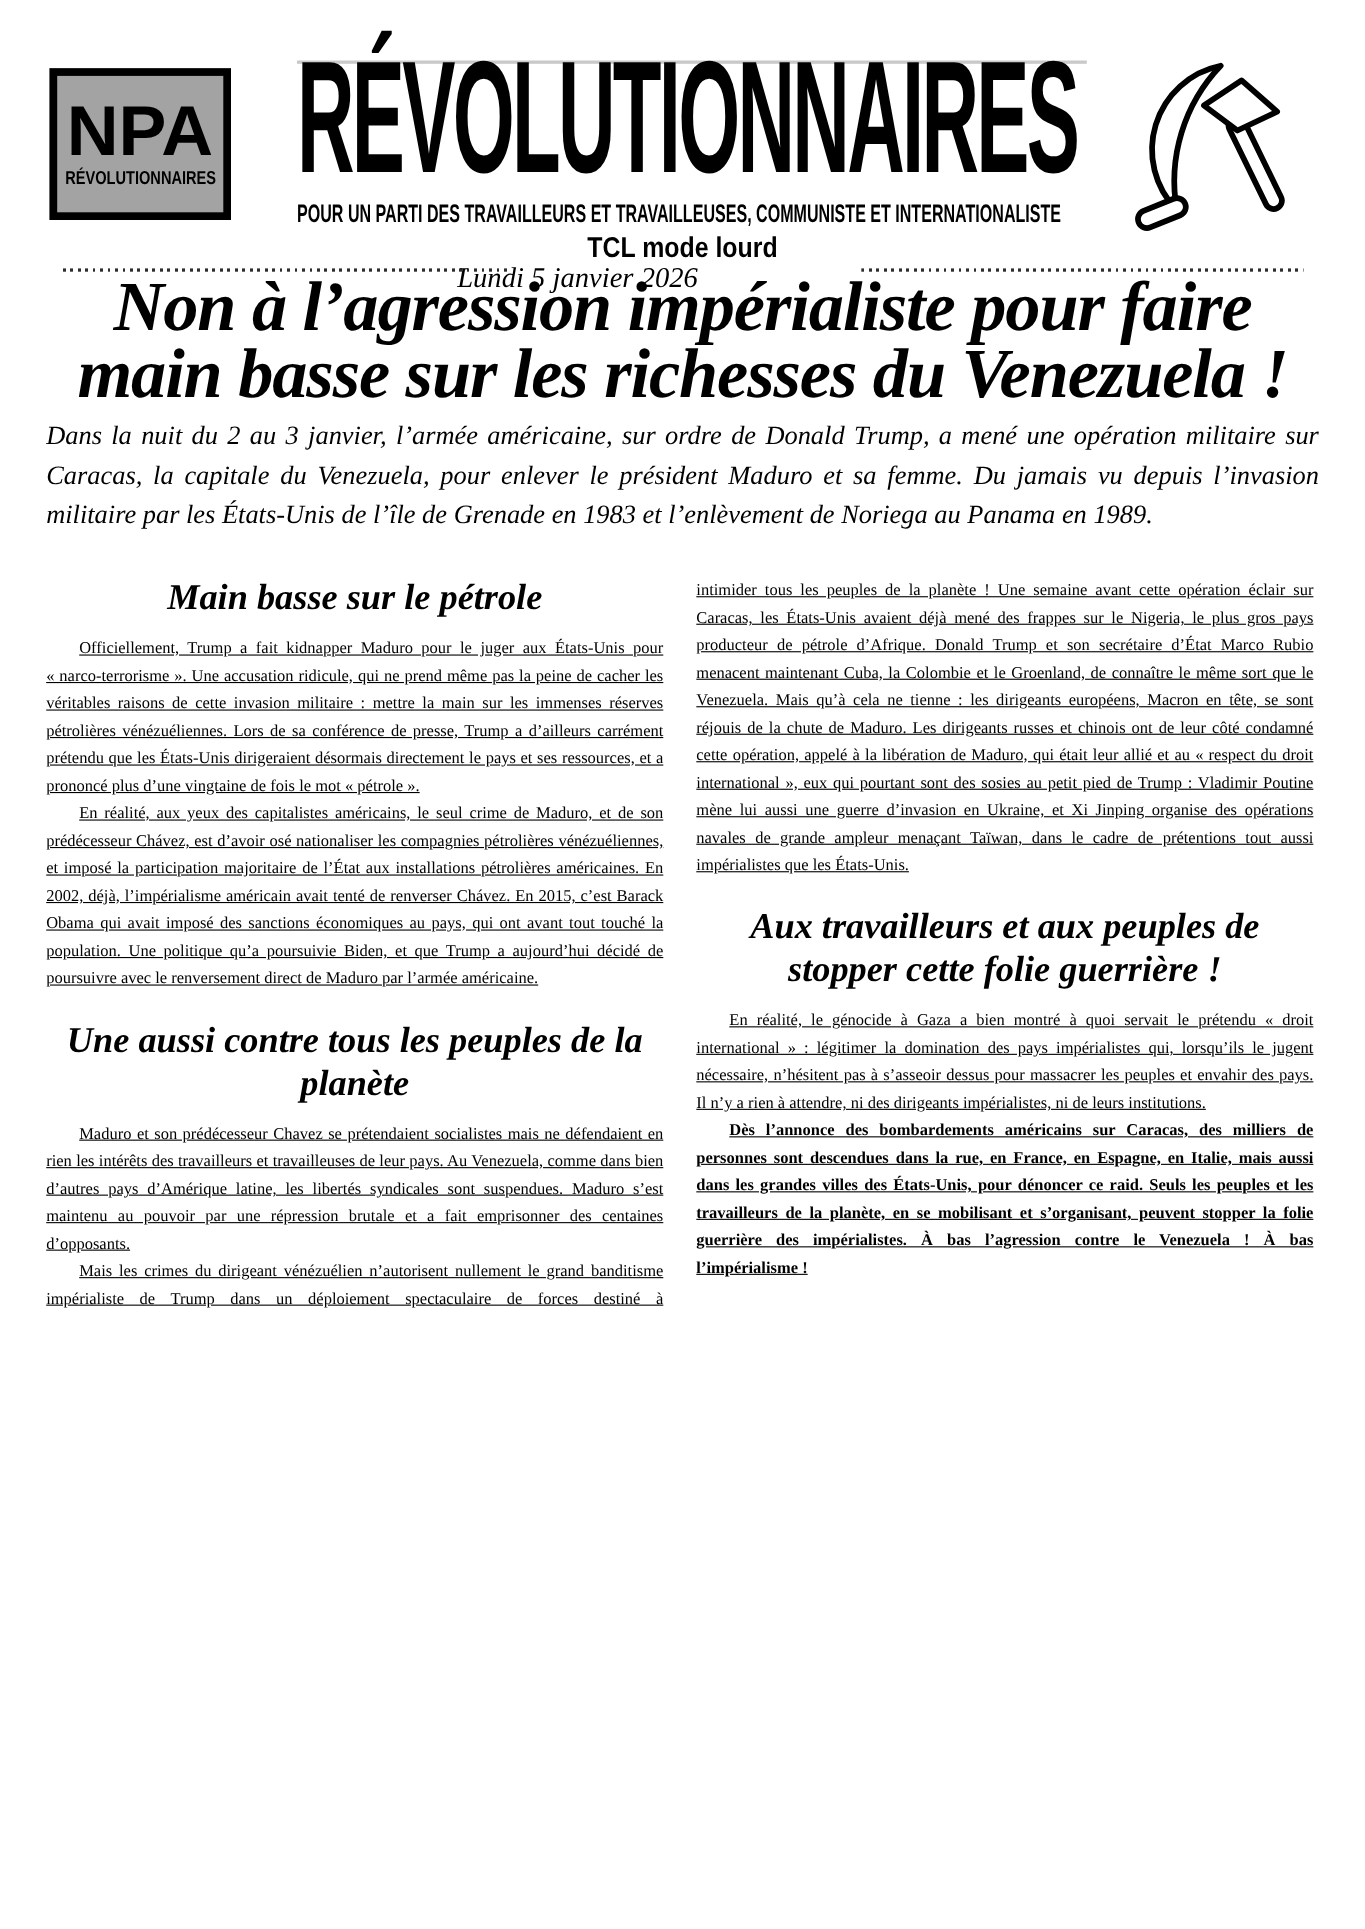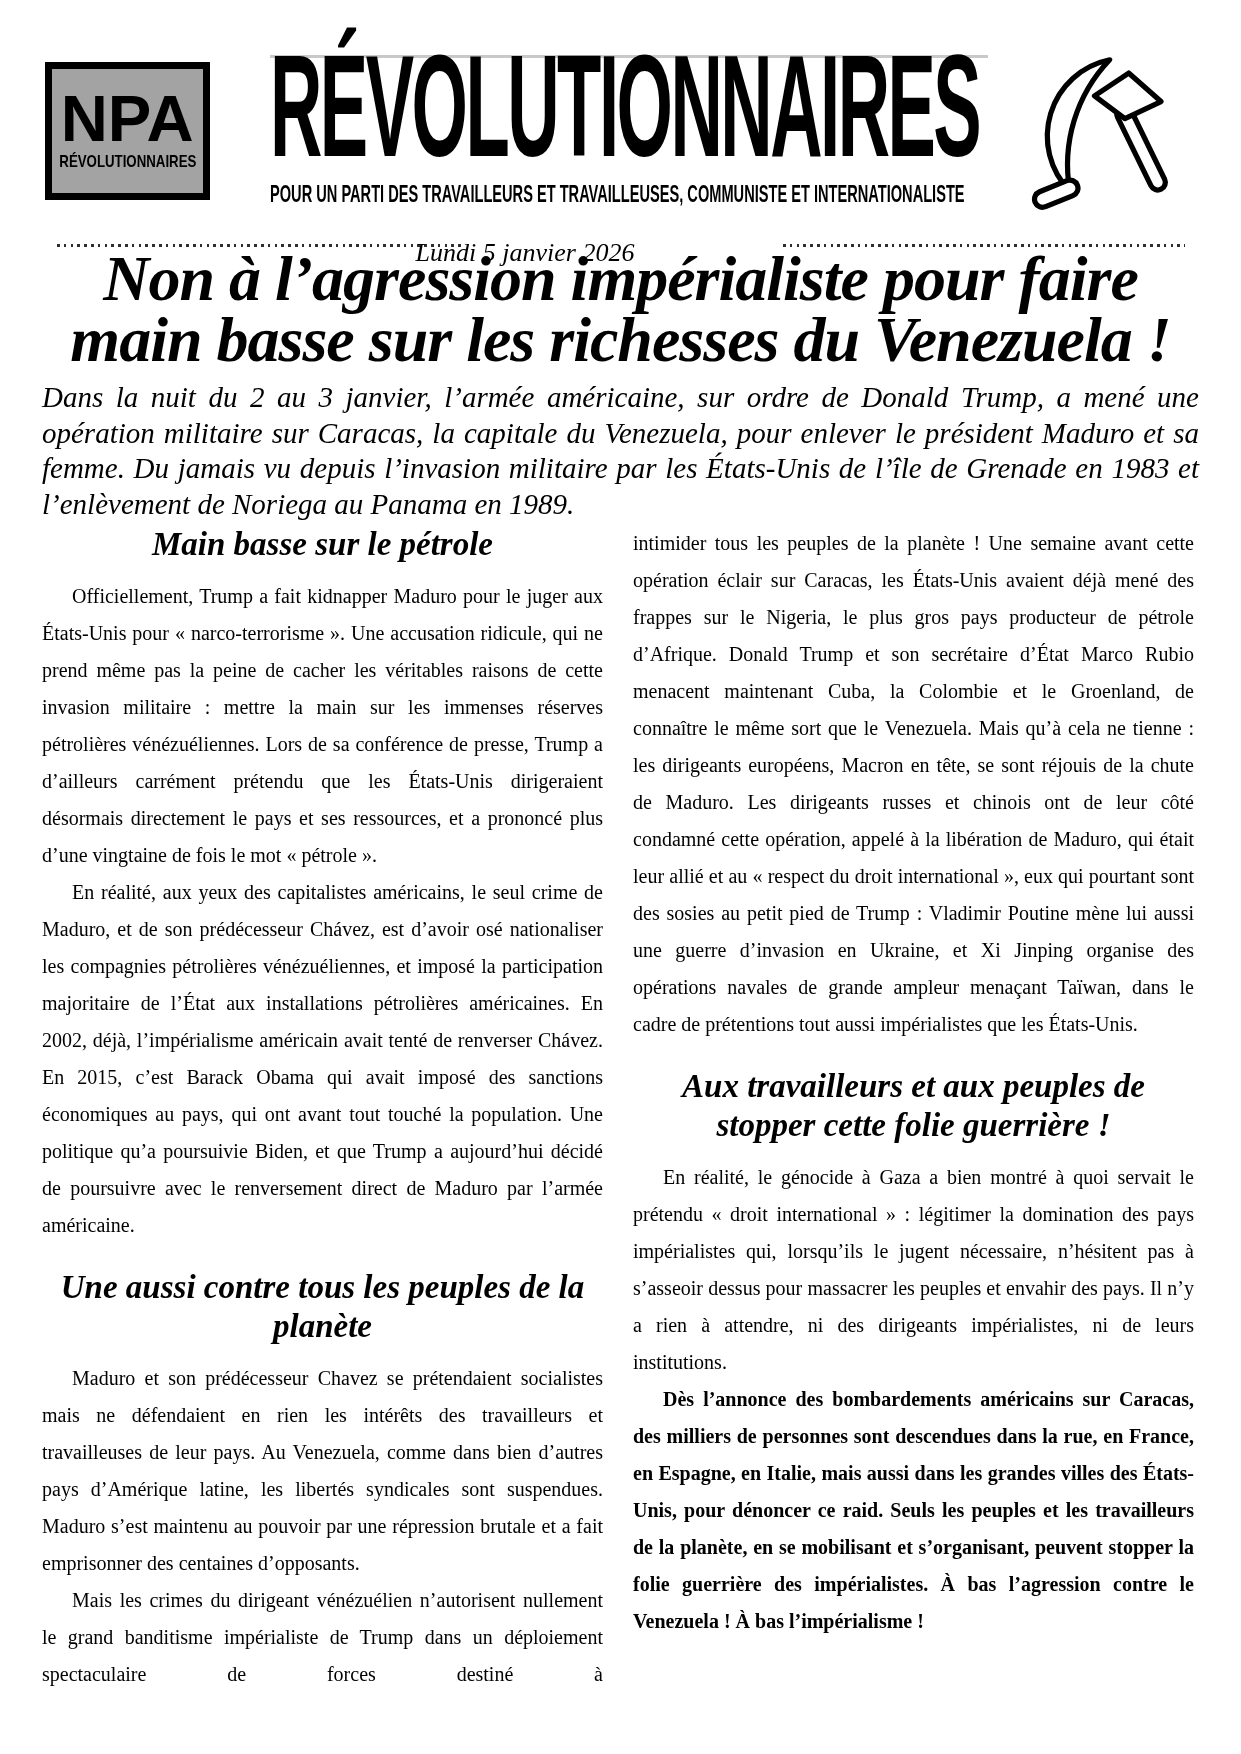--- a/index.html
+++ b/index.html
@@ -49,29 +49,29 @@
     font-style:italic; font-size:26px;
   }
 
   
   .headline {
     position:absolute; left:40px; top:248px; width:1161px; text-align:center;
     font-weight:bold; font-style:italic; font-size:64px; line-height:61px; letter-spacing:-1px;
   }
   .lead {
     position:absolute; left:42px; top:380px; width:1157px;
-    font-style:italic; font-size:29px; line-height:35.5px;
+    font-style:italic; font-size:24px; line-height:35.5px;
     text-align:justify;
   }
 
   
   .columns { position:absolute; left:42px; top:525px; width:1157px; display:flex; gap:30px; }
   .col { width:561px; }
   .col p {
-    font-size:20px; line-height:37px; text-align:justify; text-indent:30px; margin:0;
+    font-size:15px; line-height:25px; text-align:justify; text-indent:30px; margin:0;text-decoration:underline;
   }
   .col p.noindent { text-indent:0; }
   .col p.cont { text-align-last:justify; }
   .col p.strong { font-weight:bold; }
   .col h2 {
     font-size:33px; line-height:39px; font-weight:bold; font-style:italic;
     text-align:center; margin:24px 0 14px;
   }
   .col h2.first { margin-top:0; }
 </style>
@@ -93,20 +93,23 @@
 
   <svg class="hs-icon" viewBox="0 0 160 166" xmlns="http://www.w3.org/2000/svg">
     <g fill="#ffffff" stroke="#000000" stroke-width="5.5" stroke-linejoin="round" stroke-linecap="round">
       <path d="M86,8 A82,82 0 0 0 44,146 A160,160 0 0 1 86,8 Z"></path>
       <rect x="0" y="-8.5" width="48" height="17" rx="8.5" transform="translate(52,140) rotate(158)"></rect>
       <rect x="0" y="-8" width="96" height="16" rx="8" transform="translate(98,58) rotate(64)"></rect>
       <polygon points="70,46 106,22 140,52 102,70"></polygon>
     </g>
   </svg>
 
+  <div class="kicker">
+    <span>TCL mode lourd</span>
+  </div>
   <div class="dotline left"></div>
   <div class="dotline right"></div>
   <div class="edition-date">Lundi 5 janvier 2026</div>
 
   <h1 class="headline">
     <div>Non à l’agression impérialiste pour faire</div>
     <div>main basse sur les richesses du Venezuela !</div>
   </h1>
 
   <p class="lead">Dans la nuit du 2 au 3 janvier, l’armée américaine, sur ordre de Donald Trump, a mené une opération militaire sur Caracas, la capitale du Venezuela, pour enlever le président Maduro et sa femme. Du jamais vu depuis l’invasion militaire par les États-Unis de l’île de Grenade en 1983 et l’enlèvement de Noriega au Panama en 1989.</p>

